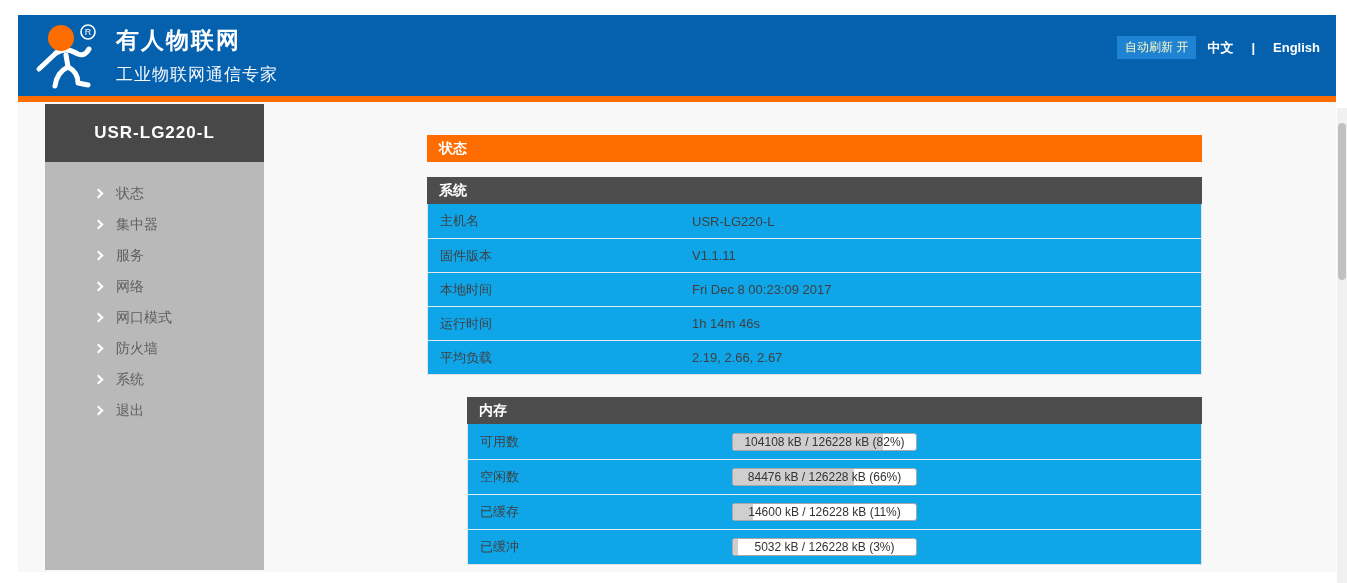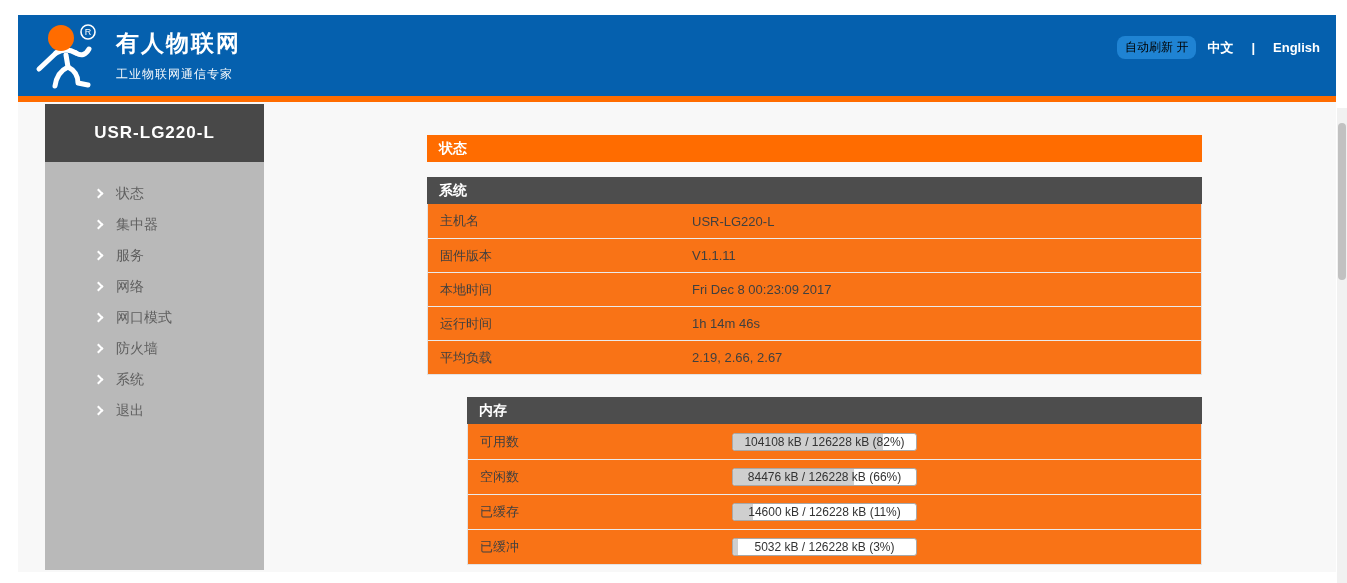--- a/index.html
+++ b/index.html
@@ -12,25 +12,25 @@
 
   
   .header {
     height:87px; background:#0560ae; border-bottom:6px solid #ff6c00;
     display:flex; justify-content:space-between; color:#fff;
   }
   .logo-group { display:flex; align-items:center; padding-left:12px; }
   .logo-svg { width:76px; height:70px; margin-top:2px; }
   .brand-text { margin-left:10px; }
   .brand-title { font-size:23px; font-weight:bold; letter-spacing:2px; }
-  .brand-sub { font-size:12px; margin-top:7px; letter-spacing:1px; opacity:.96; }
+  .brand-sub { font-size:17px; margin-top:7px; letter-spacing:1px; opacity:.96; }
   .header-right { text-align:right; padding:13px 16px 0 0; }
   .slogan { font-size:22px; font-weight:600; letter-spacing:5px; }
   .header-links { margin-top:8px; display:flex; justify-content:flex-end; align-items:center; gap:11px; font-size:12px; }
-  .refresh-badge { background:#1f83d3; color:#000000; padding:3px 8px; cursor:pointer;border-radius:8px; }
+  .refresh-badge { background:#1f83d3; color:#fef9c3; padding:3px 8px; cursor:pointer; }
   .lang-row { display:flex; align-items:center; gap:18px; font-weight:bold; font-size:13px; }
   .lang-link { cursor:pointer; }
 
   
   .main { background:#f8f8f8; height:470px; display:flex;padding-left:27px; }
 
   .sidebar { width:219px; margin-top:2px; height:466px; background:#b9b9b9; flex:none; }
   .device-name {
     height:58px; background:#484848; color:#fff; font-size:17px; font-weight:bold;
     display:flex; align-items:center; justify-content:center; letter-spacing:1px;
@@ -47,21 +47,21 @@
   .page-title {
     height:27px; background:#ff6c00; color:#fff; font-weight:bold; font-size:14px;
     line-height:27px; padding-left:12px;
   }
   .panel { margin-top:15px; }
   .panel + .panel { margin-top:22px;margin-left:40px; }
   .panel-header {
     height:27px; background:#4d4d4d; color:#fff; font-weight:bold; font-size:14px;
     line-height:27px; padding-left:12px;
   }
-  .panel-body { background:#f97316; border:1px solid #e3e3e3; border-top:none; }
+  .panel-body { background:#0ea5e9; border:1px solid #e3e3e3; border-top:none; }
   .row {
     display:flex; align-items:center; height:34px; padding-left:12px;
     font-size:13px; color:#404040;
   }
   .row + .row { border-top:1px solid #eaeaea; }
   .row-label { width:252px; flex:none; }
   .panel-mem .row { height:35px; }
 
   .progress {
     position:relative; width:185px; height:18px; border:1px solid #a8a8a8;

